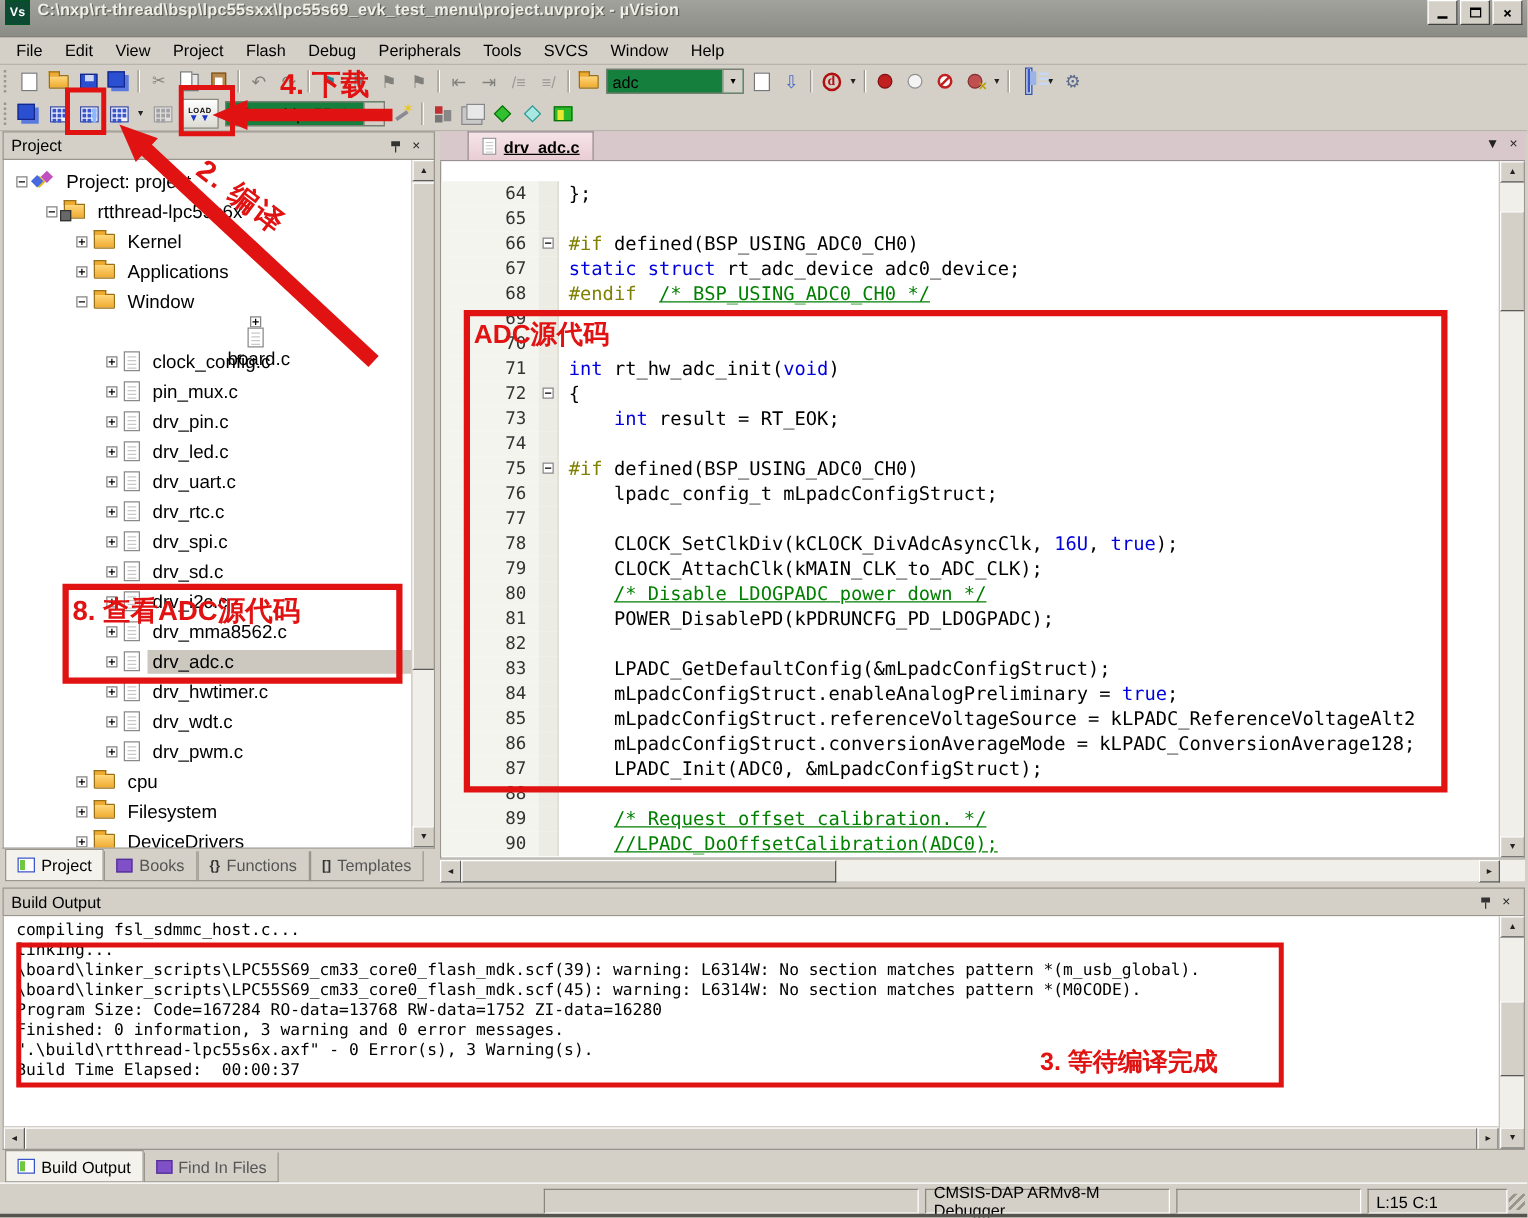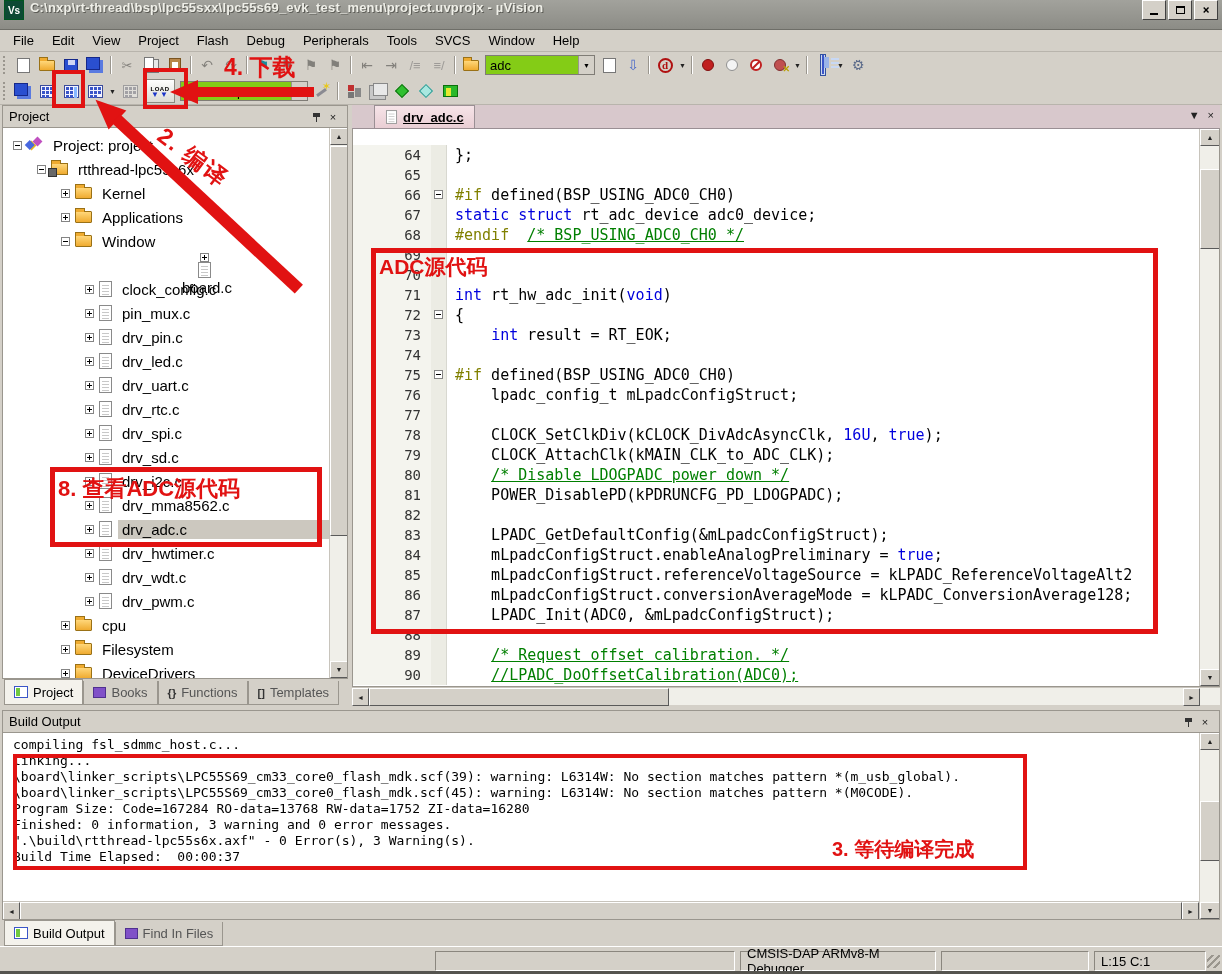--- a/index.html
+++ b/index.html
@@ -32,21 +32,21 @@
 
   
   .tbar{position:absolute;left:0;width:1222px;background:var(--chrome);display:flex;align-items:center;}
   #tb1{top:52px;height:26px;}
   #tb2{top:78px;height:27px;border-bottom:1px solid #b8b4ac;}
   .grip{width:5px;height:18px;margin:0 3px;border-left:2px dotted #9a968e;}
   .tbi{width:24px;height:22px;display:flex;align-items:center;justify-content:center;position:relative;}
   .tbi.dim{opacity:.38;filter:grayscale(.8);}
   .tsep{width:2px;height:18px;border-left:1px solid #9a968e;border-right:1px solid #fff;margin:0 3px;}
   .dd{width:11px;height:22px;display:flex;align-items:center;justify-content:center;font-size:7px;color:#222;}
-  .combo{height:20px;background:#84cc16;border:1px solid #7f7c76;display:flex;align-items:center;margin:0 2px;}
+  .combo{height:20px;background:#15803d;border:1px solid #7f7c76;display:flex;align-items:center;margin:0 2px;}
   .combo input{border:0;outline:0;flex:1;font-size:13px;font-family:"Liberation Sans",sans-serif;padding:0 4px;min-width:0;background:transparent;}
   .combo .cdd{width:16px;height:18px;background:var(--chrome);border-left:1px solid #9a968e;
     display:flex;align-items:center;justify-content:center;font-size:7px;}
   
   .g{font-size:14px;line-height:1;}
   .ic-new{width:13px;height:15px;background:#fff;border:1px solid #777;}
   .ic-open{width:16px;height:11px;background:linear-gradient(180deg,#ffd77a,#efab30);border:1px solid #9a7116;border-radius:1px;position:relative;}
   .ic-open::before{content:"";position:absolute;left:-1px;top:-4px;width:7px;height:3px;background:#efab30;border:1px solid #9a7116;border-bottom:0;}
   .ic-save{width:14px;height:13px;background:#2a4fd0;border:1px solid #15288a;position:relative;}
   .ic-save::before{content:"";position:absolute;left:3px;top:0;width:7px;height:5px;background:#cfd6f4;}

